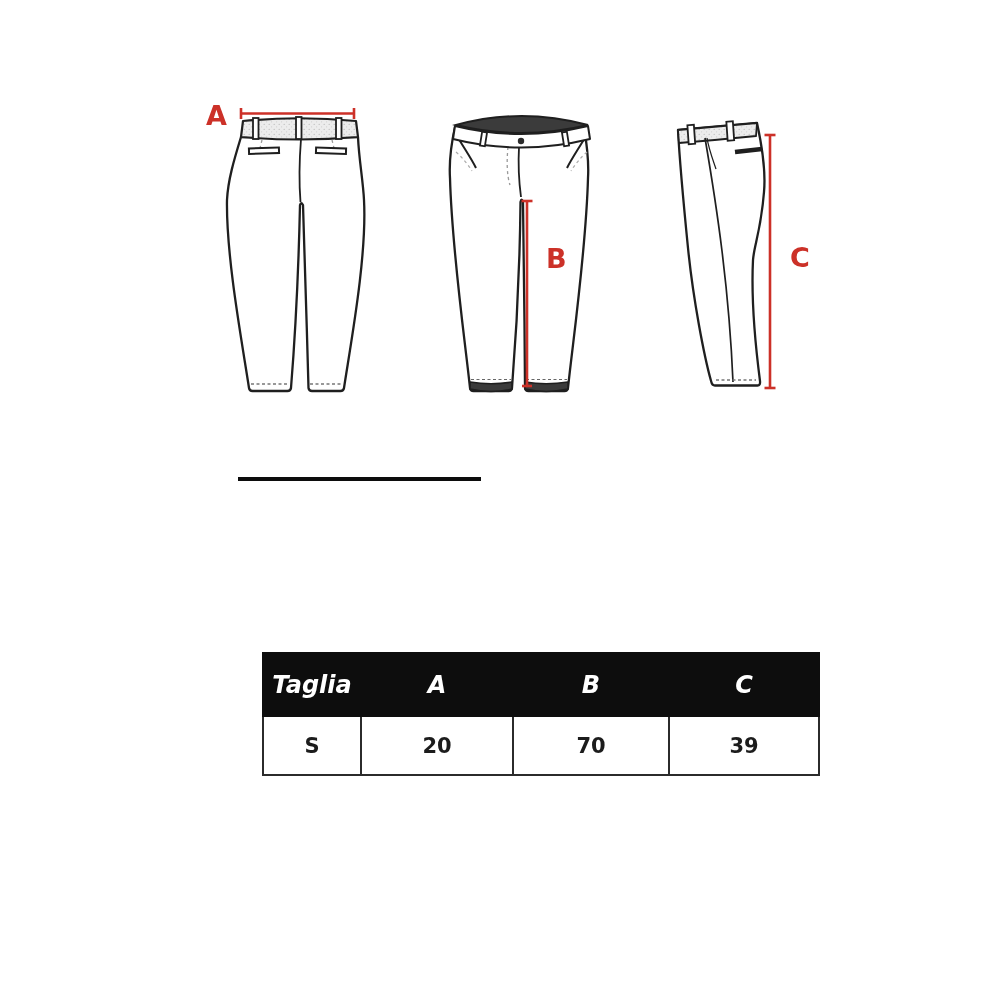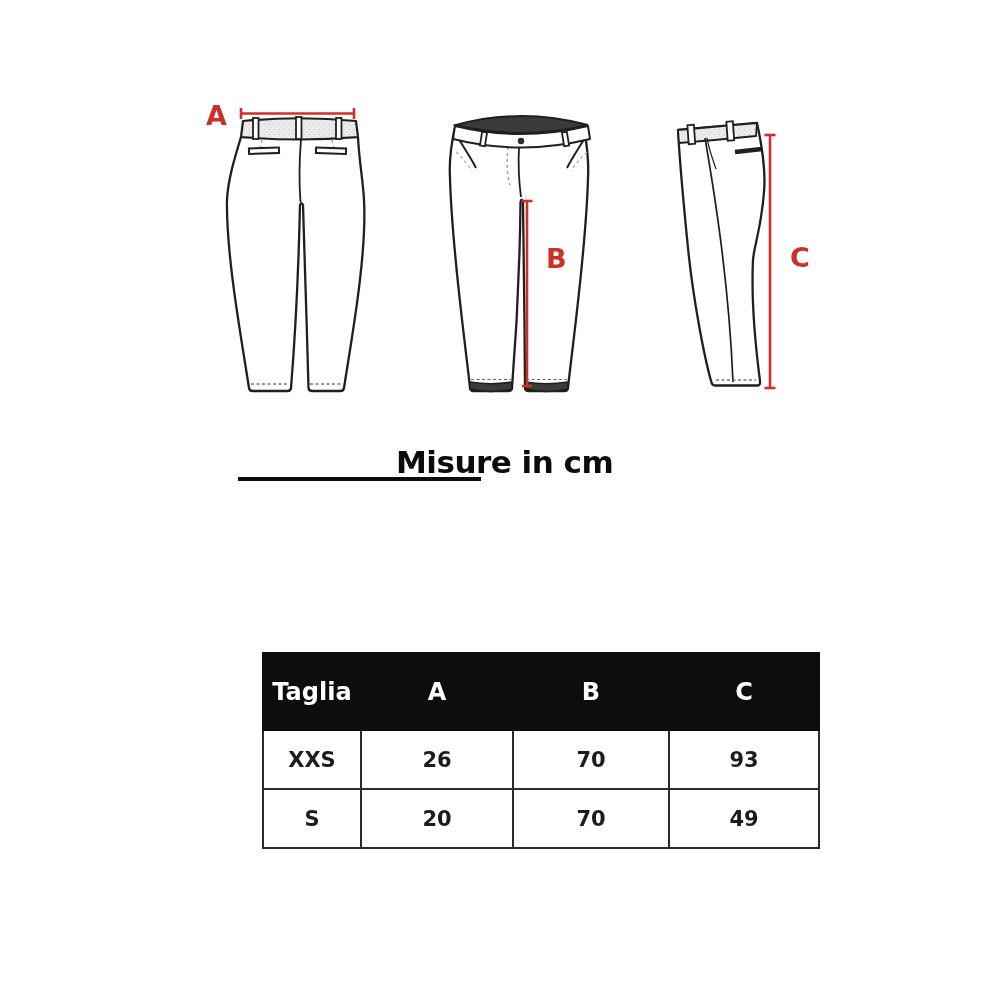--- a/index.html
+++ b/index.html
@@ -18,22 +18,23 @@
   }
   .title-underline{
     position:absolute;left:238px;top:477px;width:243px;height:4px;background:#0c0c0c;
   }
   table.size-table{
     position:absolute;left:262px;top:652px;width:556px;border-collapse:collapse;
     table-layout:fixed;
   }
   table.size-table th{
     background:#0d0d0d;color:#ffffff;font-weight:800;font-size:24px;height:61px;
-    text-align:center;vertical-align:middle;border:2px solid #0d0d0d;padding:7px;
+    text-align:center;vertical-align:middle;border:2px solid #0d0d0d;padding:0;
     font-family:"DejaVu Sans","Liberation Sans",sans-serif;
+    font-style:italic;
   }
   table.size-table td{
     background:#ffffff;color:#1c1c1c;font-weight:700;font-size:21px;height:57px;
     text-align:center;vertical-align:middle;border:2px solid #2b2b2b;padding:0;
     font-family:"DejaVu Sans","Liberation Sans",sans-serif;
   }
   .col-taglia{width:98px;}
   .col-a{width:152px;}
   .col-b{width:156px;}
   .col-c{width:150px;}
@@ -156,47 +157,40 @@
     <path d="M53,272 L93,272" fill="none" stroke="#777777" stroke-width="1.3" stroke-dasharray="3 2.5"></path>
 
     <g stroke="#cc3128" stroke-width="2.6" fill="none">
       <line x1="107" y1="27" x2="107" y2="280"></line>
       <line x1="101.5" y1="27" x2="112.5" y2="27"></line>
       <line x1="101.5" y1="280" x2="112.5" y2="280"></line>
     </g>
   </svg>
   <div class="mlabel" style="left:790px;top:244px;">C</div>
 
-  <div class="title">Misure in cm</div>
   <div class="title-underline"></div>
 
   <table class="size-table">
     <colgroup>
       <col class="col-taglia">
         <col class="col-a">
         <col class="col-b">
         <col class="col-c">
     </colgroup>
     <thead>
       <tr>
         <th>Taglia</th>
         <th>A</th>
         <th>B</th>
         <th>C</th>
       </tr>
     </thead>
     <tbody>
       <tr>
-        <td>XXS</td>
-        <td>26</td>
-        <td>70</td>
-        <td>93</td>
-      </tr>
-      <tr>
         <td>S</td>
         <td>20</td>
         <td>70</td>
-        <td>49</td>
+        <td>39</td>
       </tr>
     </tbody>
   </table>
 
 </div>
 
 </body></html>

